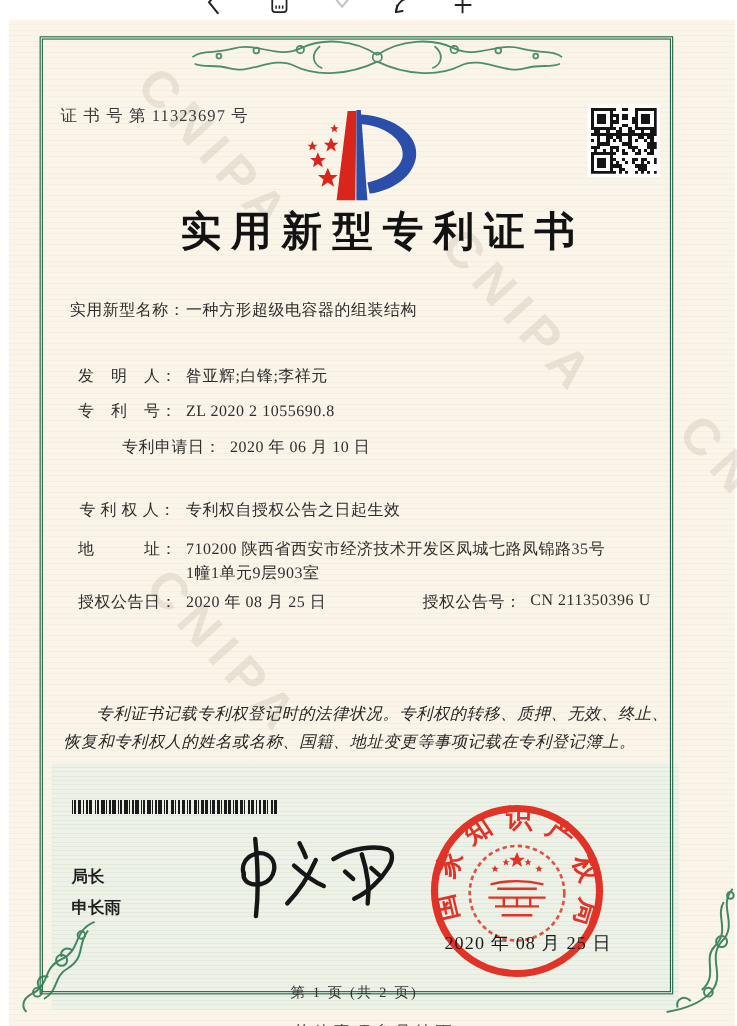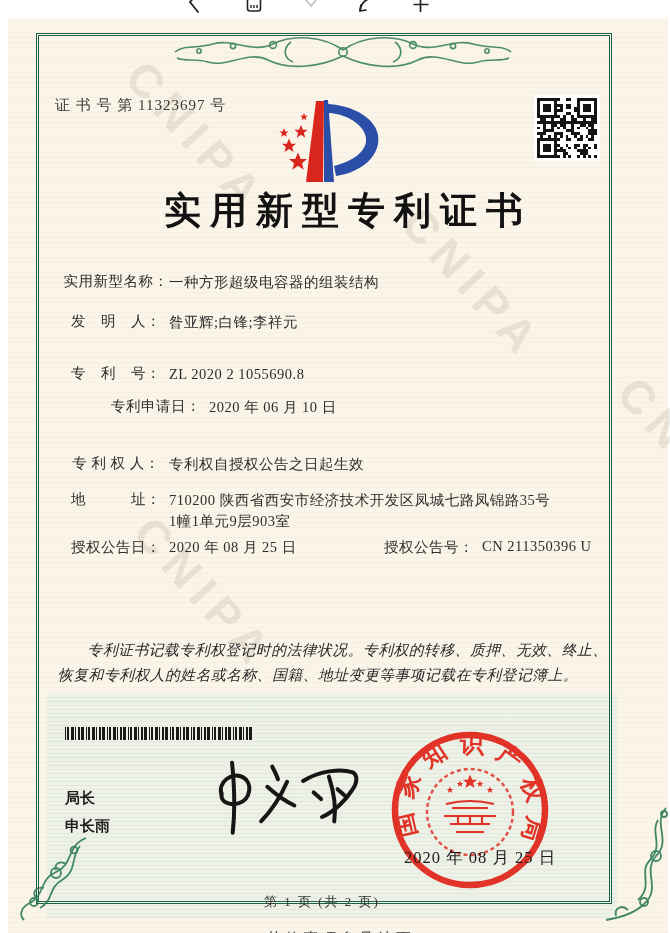--- a/index.html
+++ b/index.html
@@ -30,21 +30,21 @@
 
   #logo { position:absolute; left:240px; top:80px; }
   #qr { position:absolute; left:526px; top:77px; width:66px; height:66px; background:#fff; padding:3px; }
 
   #title { position:absolute; left:28px; top:168px; width:604px; text-align:center;
      font-size:37px; font-weight:700; letter-spacing:9px; color:#121212;margin-left:10px; }
 
   .field { position:absolute; left:55px; display:flex; font-size:14.5px; color:#2e2e2e; letter-spacing:.5px; }
   .field .lbl { width:106px; flex:0 0 106px;text-align:center; }
   .field .val { max-width:386px; line-height:21px; }
-  #f0 { top:254px; } #f1 { top:294px; } #f2 { top:346px; }
+  #f0 { top:254px; } #f1 { top:314px; } #f2 { top:346px; }
   #f3 { top:379px;margin-left:40px; } #f4 { top:436px; } #f5 { top:472px; }
   .grant-pair { position:absolute; top:520px; display:flex; font-size:14.5px; color:#2e2e2e; letter-spacing:.5px;text-align:center; }
   #grant-date-pair { left:55px; } #grant-no-pair { left:368px; }
 
   .para { position:absolute; left:50px; width:564px; font-style:italic; font-size:14.8px;
      line-height:25px; color:#272727; text-indent:2em; letter-spacing:.5px; }
   #para1 { top:544px; } #para2 { top:620px; }
 
   #barcode { position:absolute; left:57px; top:709px; }
 

